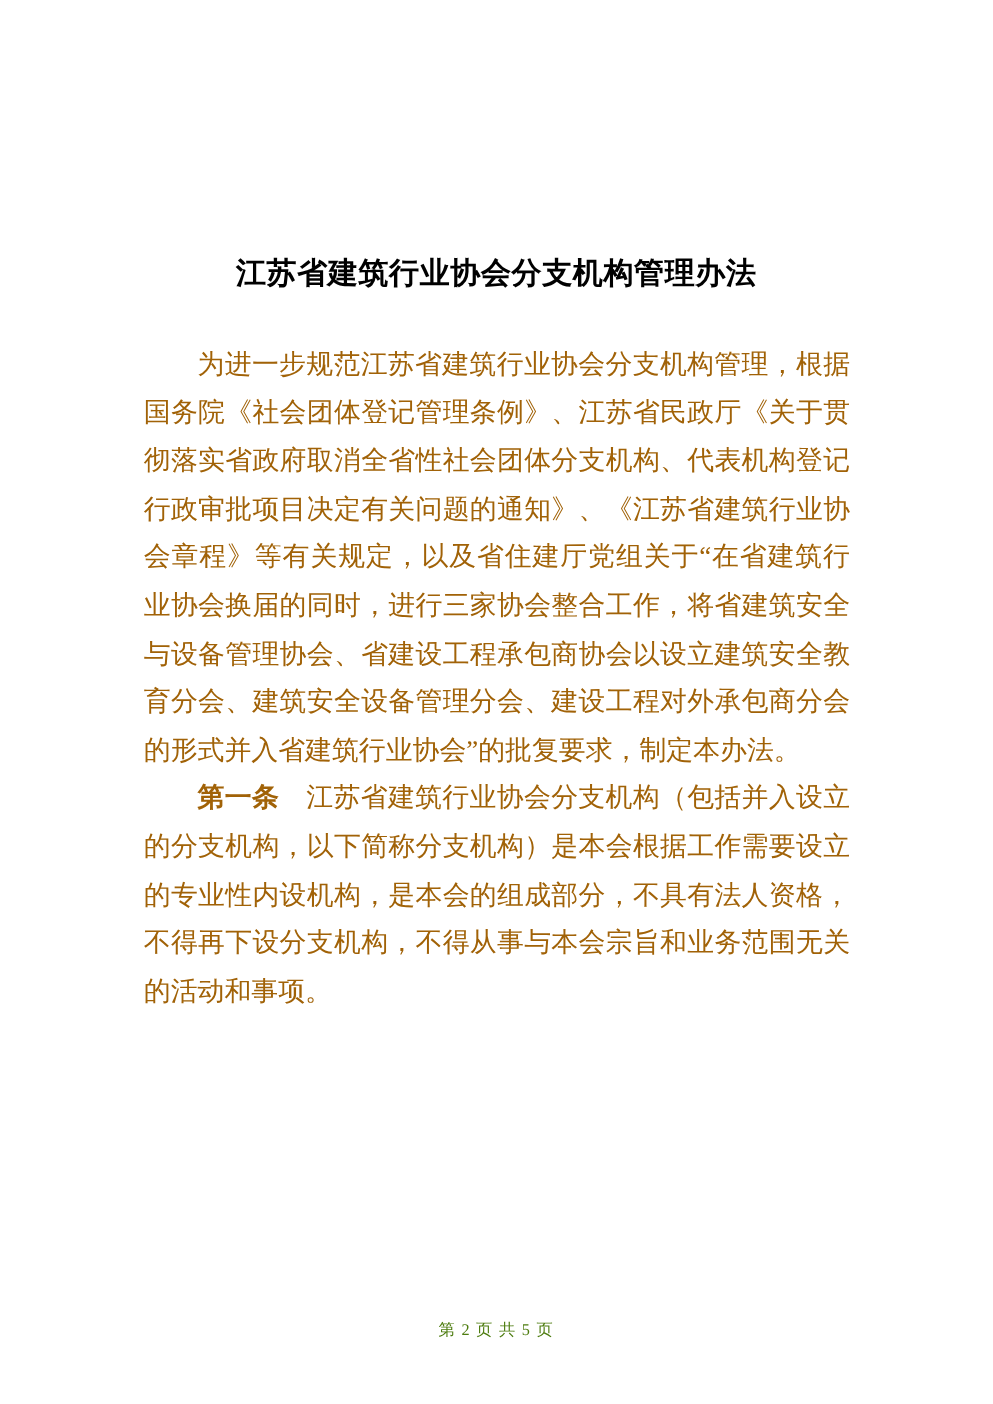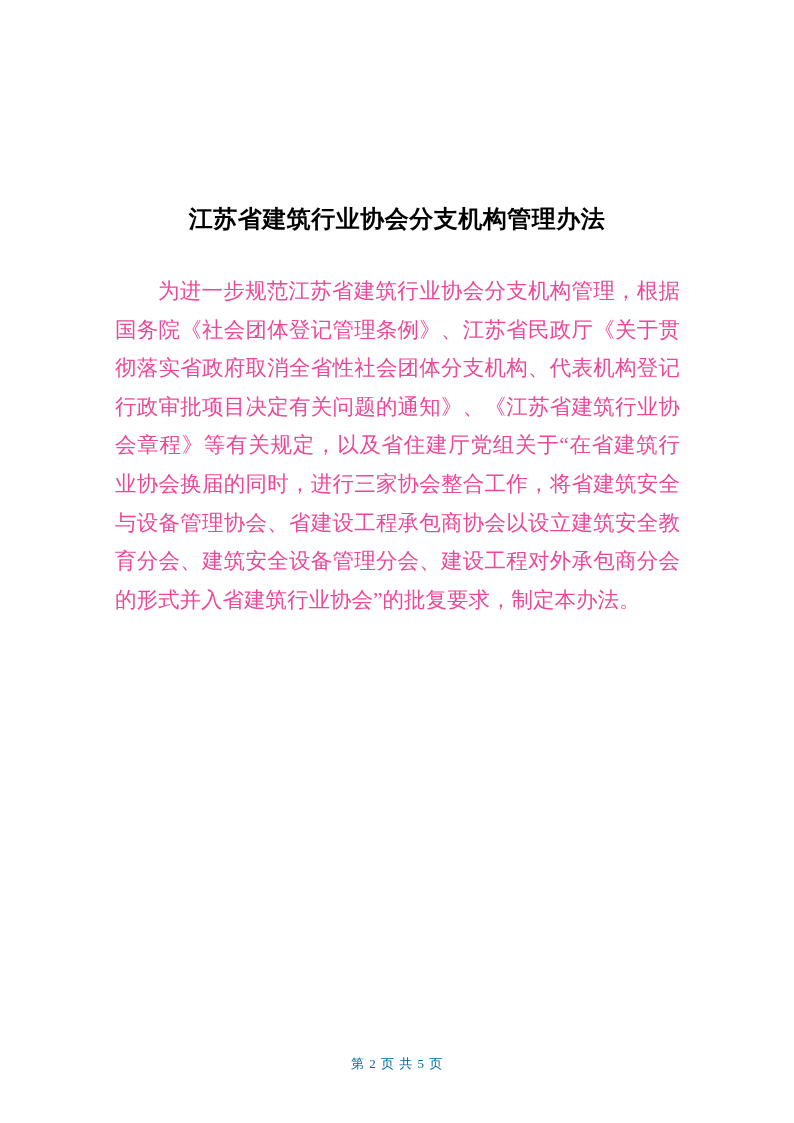--- a/index.html
+++ b/index.html
@@ -27,46 +27,47 @@
     letter-spacing: 0.5px;
     color: #000000;
   }
   .doc-body {
     margin-top: 38px;
     padding: 0 114px 0 115px;
     font-family: "Liberation Serif", "DejaVu Serif", serif;
     font-size: 21.5px;
     line-height: 38.6px;
     text-align: justify;
-    color: #ec4899;
+    color: #a16207;
   }
   .para {
     margin: 0;
     text-indent: 2em;
   }
   .bold-term {
     font-weight: 700;
     font-family: "Liberation Sans", "DejaVu Sans", sans-serif;
   }
   .page-footer {
     position: absolute;
     left: 0;
     right: 0;
     bottom: 62px;
     text-align: center;
     font-family: "Liberation Serif", "DejaVu Serif", serif;
     font-size: 13px;
     letter-spacing: 1px;
-    color: #0369a1;
+    color: #4d7c0f;
   }
 </style>
 </head>
 <body>
 
 <div class="page">
   <h1 class="doc-title">江苏省建筑行业协会分支机构管理办法</h1>
 
   <div class="doc-body">
       <div class="para indent"><span>为进一步规范江苏省建筑行业协会分支机构管理，根据国务院《社会团体登记管理条例》、江苏省民政厅《关于贯彻落实省政府取消全省性社会团体分支机构、代表机构登记行政审批项目决定有关问题的通知》、《江苏省建筑行业协会章程》等有关规定，以及省住建厅党组关于“在省建筑行业协会换届的同时，进行三家协会整合工作，将省建筑安全与设备管理协会、省建设工程承包商协会以设立建筑安全教育分会、建筑安全设备管理分会、建设工程对外承包商分会的形式并入省建筑行业协会”的批复要求，制定本办法。</span></div>
+      <div class="para indent"><span class="bold-term">第一条</span><span>　江苏省建筑行业协会分支机构（包括并入设立的分支机构，以下简称分支机构）是本会根据工作需要设立的专业性内设机构，是本会的组成部分，不具有法人资格，不得再下设分支机构，不得从事与本会宗旨和业务范围无关的活动和事项。</span></div>
     </div>
 
   <div class="page-footer">第 2 页 共 5 页</div>
 </div>
 
 </body></html>

